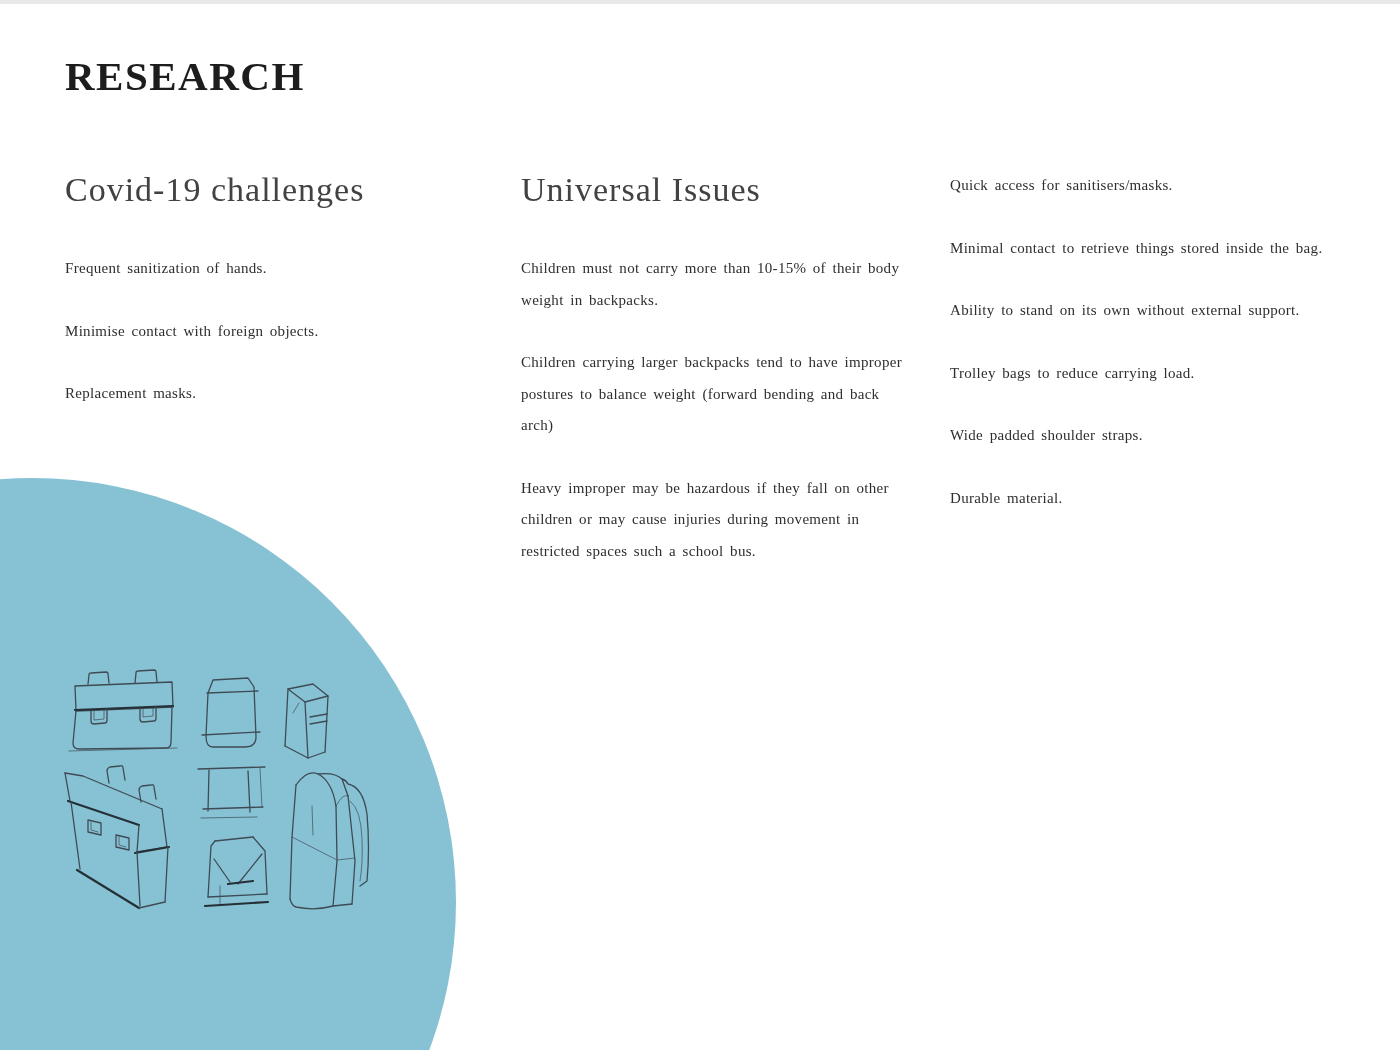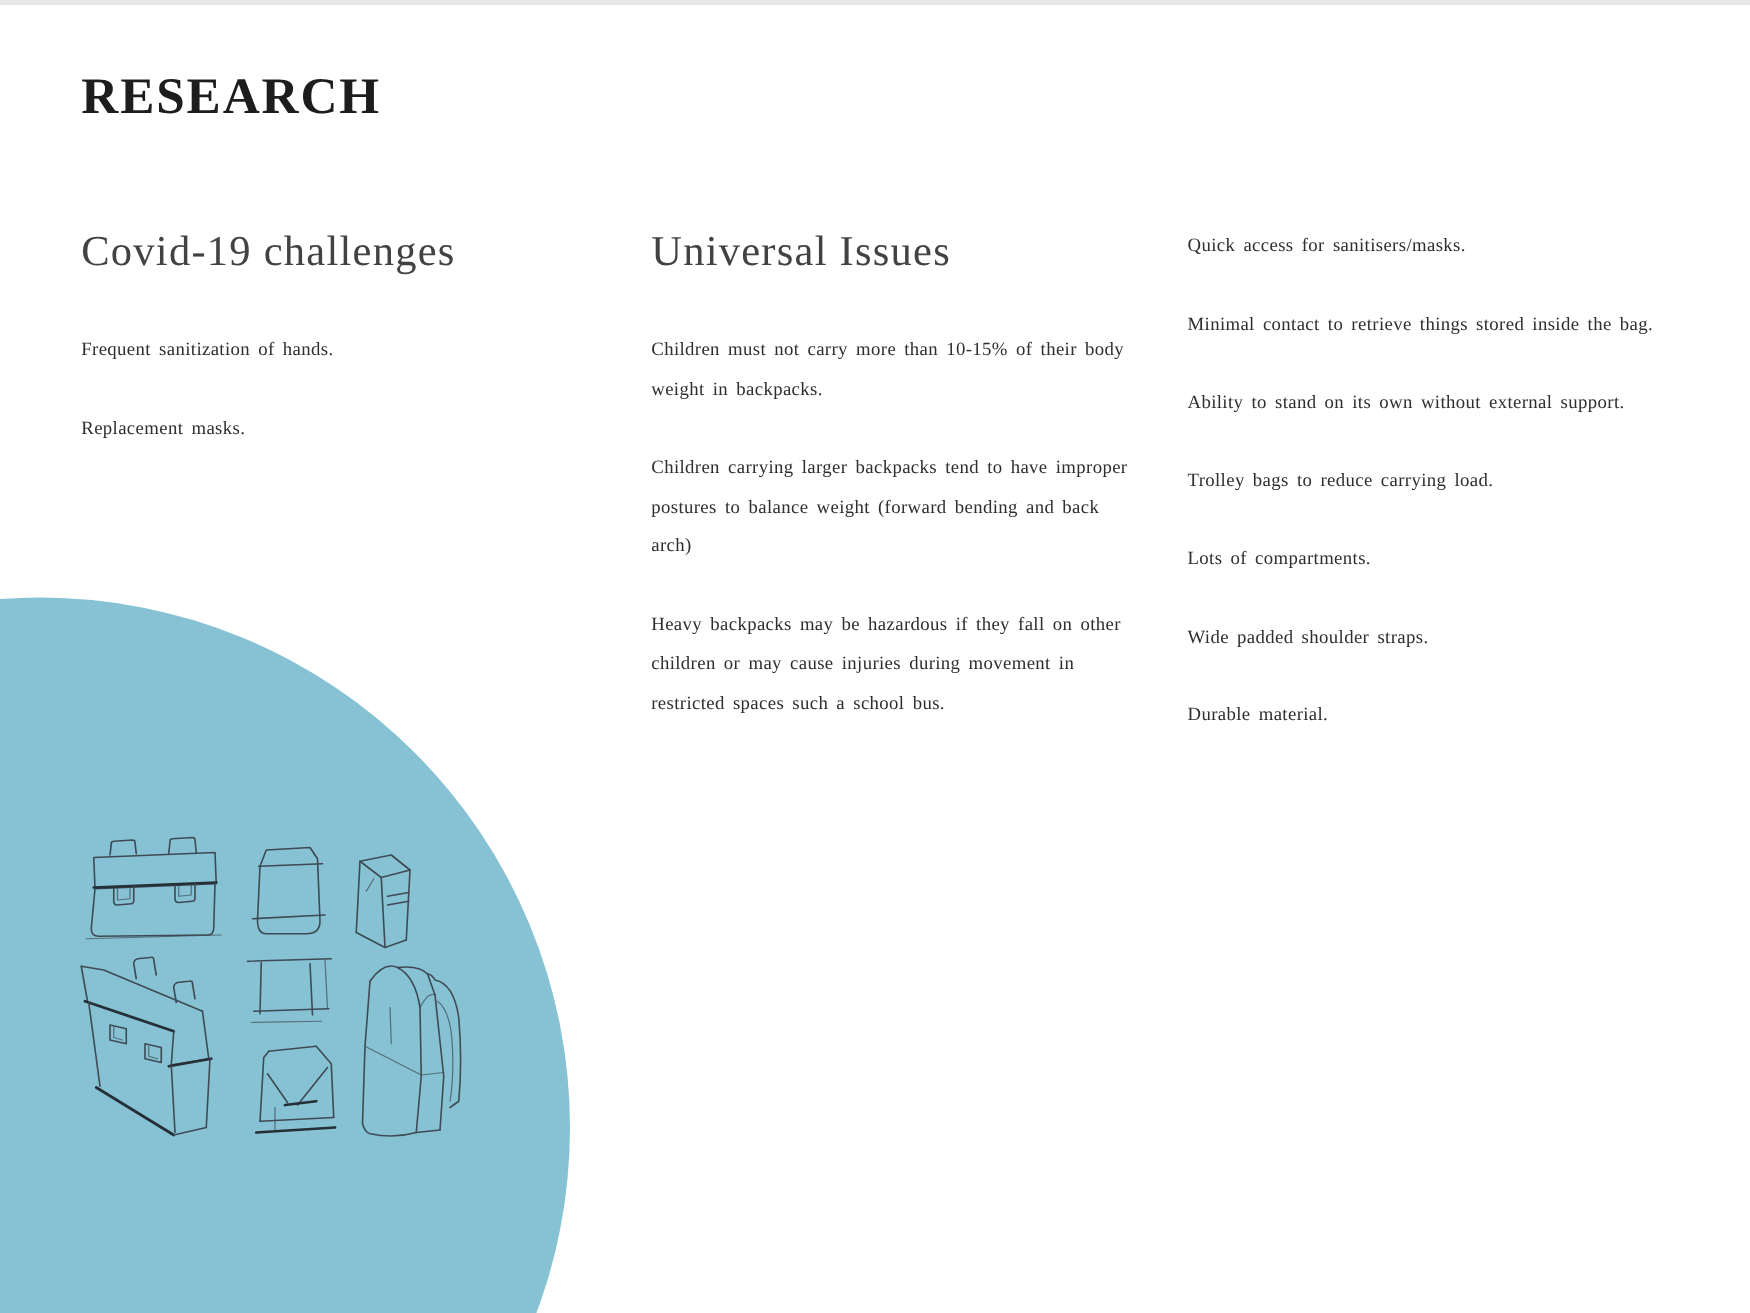--- a/index.html
+++ b/index.html
@@ -46,21 +46,21 @@
     left: 55px;
     top: 655px;
     width: 320px;
     height: 280px;
   }
   .s  { fill: none; stroke: var(--sketch); stroke-width: 1.3; stroke-linecap: round; stroke-linejoin: round; }
   .dk { stroke: var(--sketch-dark); stroke-width: 2.2; }
   .lt { stroke-width: 1; opacity: .7; }
   .col {
     position: absolute;
-    top: 178px;
+    top: 166px;
   }
   .col h2 {
     margin: 0 0 43px 0;
     font-size: 34px;
     font-weight: 400;
     line-height: 40px;
     letter-spacing: 1px;
     color: var(--heading);
   }
   .col p {
@@ -168,33 +168,33 @@
       <path class="s" d="M287,120 Q291,121 293,125 Q308,128 312,155 Q315,190 312,222 L305,227"></path>
       <path class="s lt" d="M295,142 Q306,150 307,180 Q308,205 305,222"></path>
       <path class="s lt" d="M257,147 L258,176"></path>
       <path class="s" d="M235,240 Q237,247 241,248 Q260,252 278,247 L297,245"></path>
     </g>
   </svg>
 
   <div class="col col-1">
     <h2>Covid-19 challenges</h2>
     <p>Frequent sanitization of hands.</p>
+    <p>Minimise contact with foreign objects.</p>
     <p>Replacement masks.</p>
   </div>
 
   <div class="col col-2">
     <h2>Universal Issues</h2>
     <p>Children must not carry more than 10-15% of their body weight in backpacks.</p>
     <p>Children carrying larger backpacks tend to have improper postures to balance weight (forward bending and back arch)</p>
-    <p>Heavy backpacks may be hazardous if they fall on other children or may cause injuries during movement in restricted spaces such a school bus.</p>
+    <p>Heavy improper may be hazardous if they fall on other children or may cause injuries during movement in restricted spaces such a school bus.</p>
   </div>
 
   <div class="col col-3">
     <p>Quick access for sanitisers/masks.</p>
     <p>Minimal contact to retrieve things stored inside the bag.</p>
     <p>Ability to stand on its own without external support.</p>
     <p>Trolley bags to reduce carrying load.</p>
-    <p>Lots of compartments.</p>
     <p>Wide padded shoulder straps.</p>
     <p>Durable material.</p>
   </div>
 
 </div>
 
 </body></html>

